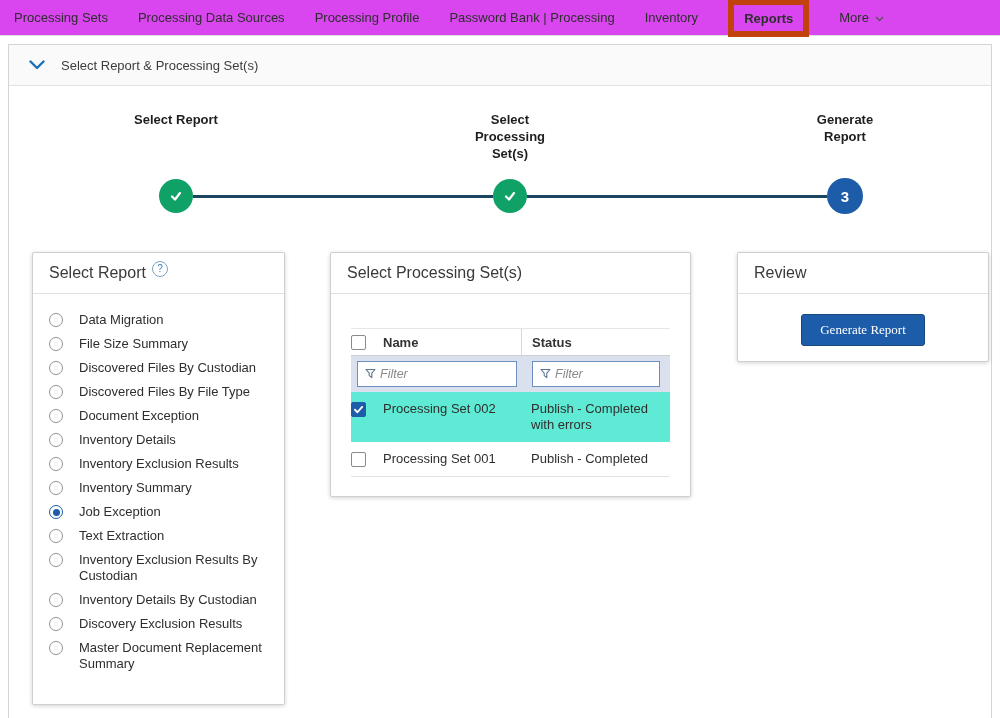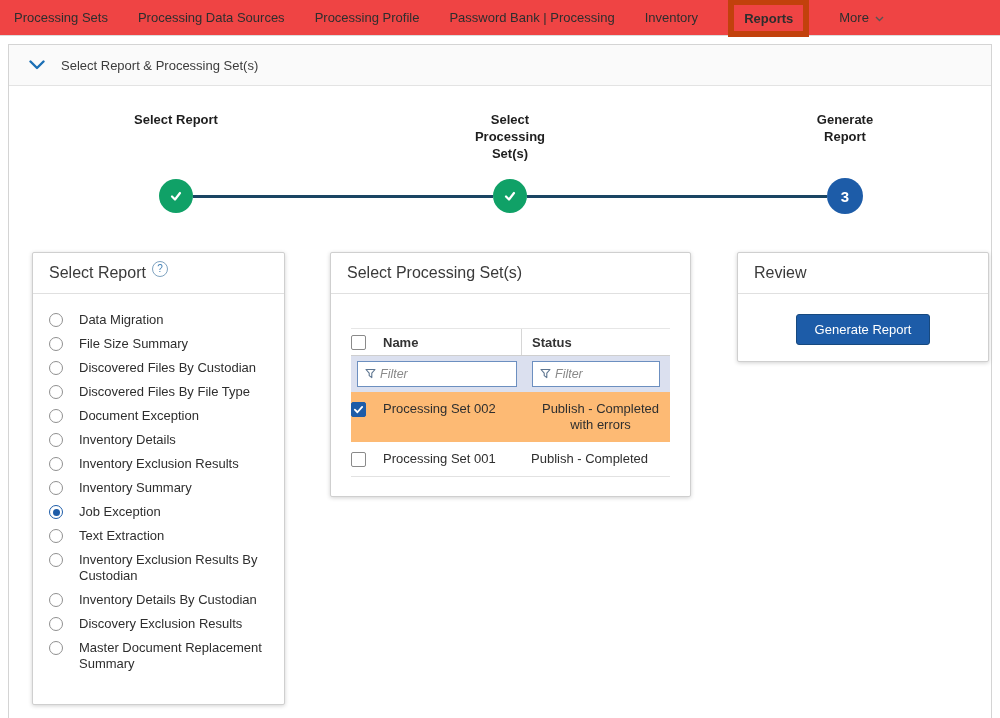--- a/index.html
+++ b/index.html
@@ -7,21 +7,21 @@
     width: 1000px; height: 718px;
     overflow: hidden;
     background: #ffffff;
     font-family: "Liberation Sans", sans-serif;
     position: relative;
   }
 
   
   .top-nav {
     position: absolute; top: 0; left: 0; right: 0; height: 36px;
-    background: #ef4444;
+    background: #d946ef;
     border-bottom: 1px solid #dcdcdc;
     display: flex; align-items: center;
     gap: 30px; padding-left: 14px;
     box-sizing: border-box;
   }
   .tab { font-size: 13px; color: #2e2e2e; white-space: nowrap; cursor: pointer; }
   .tab.active { font-weight: bold; }
   .tab-annotation {
     border: 6px solid #c2410c;
     padding: 4px 10px;
@@ -156,30 +156,30 @@
   .filter-box-status { margin-left: 15px; width: 128px; }
   .filter-box input {
     border: none; outline: none; background: transparent;
     width: 100%; font-size: 12.5px; font-family: "Liberation Sans", sans-serif;
     color: #333;
   }
   .filter-box input::placeholder { font-style: italic; color: #8a8a8a; }
 
   .data-row { display: flex; align-items: flex-start; padding: 9px 0; font-size: 13px; color: #2f2f2f; }
   .data-row .col-check { padding-top: 1px; }
-  .row-selected { background: #fdba74; text-align: center; }
+  .row-selected { background: #5eead4; }
   .row-plain { border-bottom: 1px solid #e2e2e2; }
   .cell-status { line-height: 16px; }
 
   
   .generate-btn {
     display: block; margin: 20px auto 8px auto;
     background: #1d5ca8; color: #fff;
     border: 1px solid #17497f; border-radius: 3px;
-    font-size: 13px; font-family: Liberation Sans, sans-serif;
+    font-size: 13px; font-family: Liberation Serif, serif;
     padding: 7px 18px; cursor: pointer;
   }
 </style>
 </head>
 <body>
 
 <nav class="top-nav">
   <div class="tab">Processing Sets</div>
   <div class="tab">Processing Data Sources</div>
   <div class="tab">Processing Profile</div>

